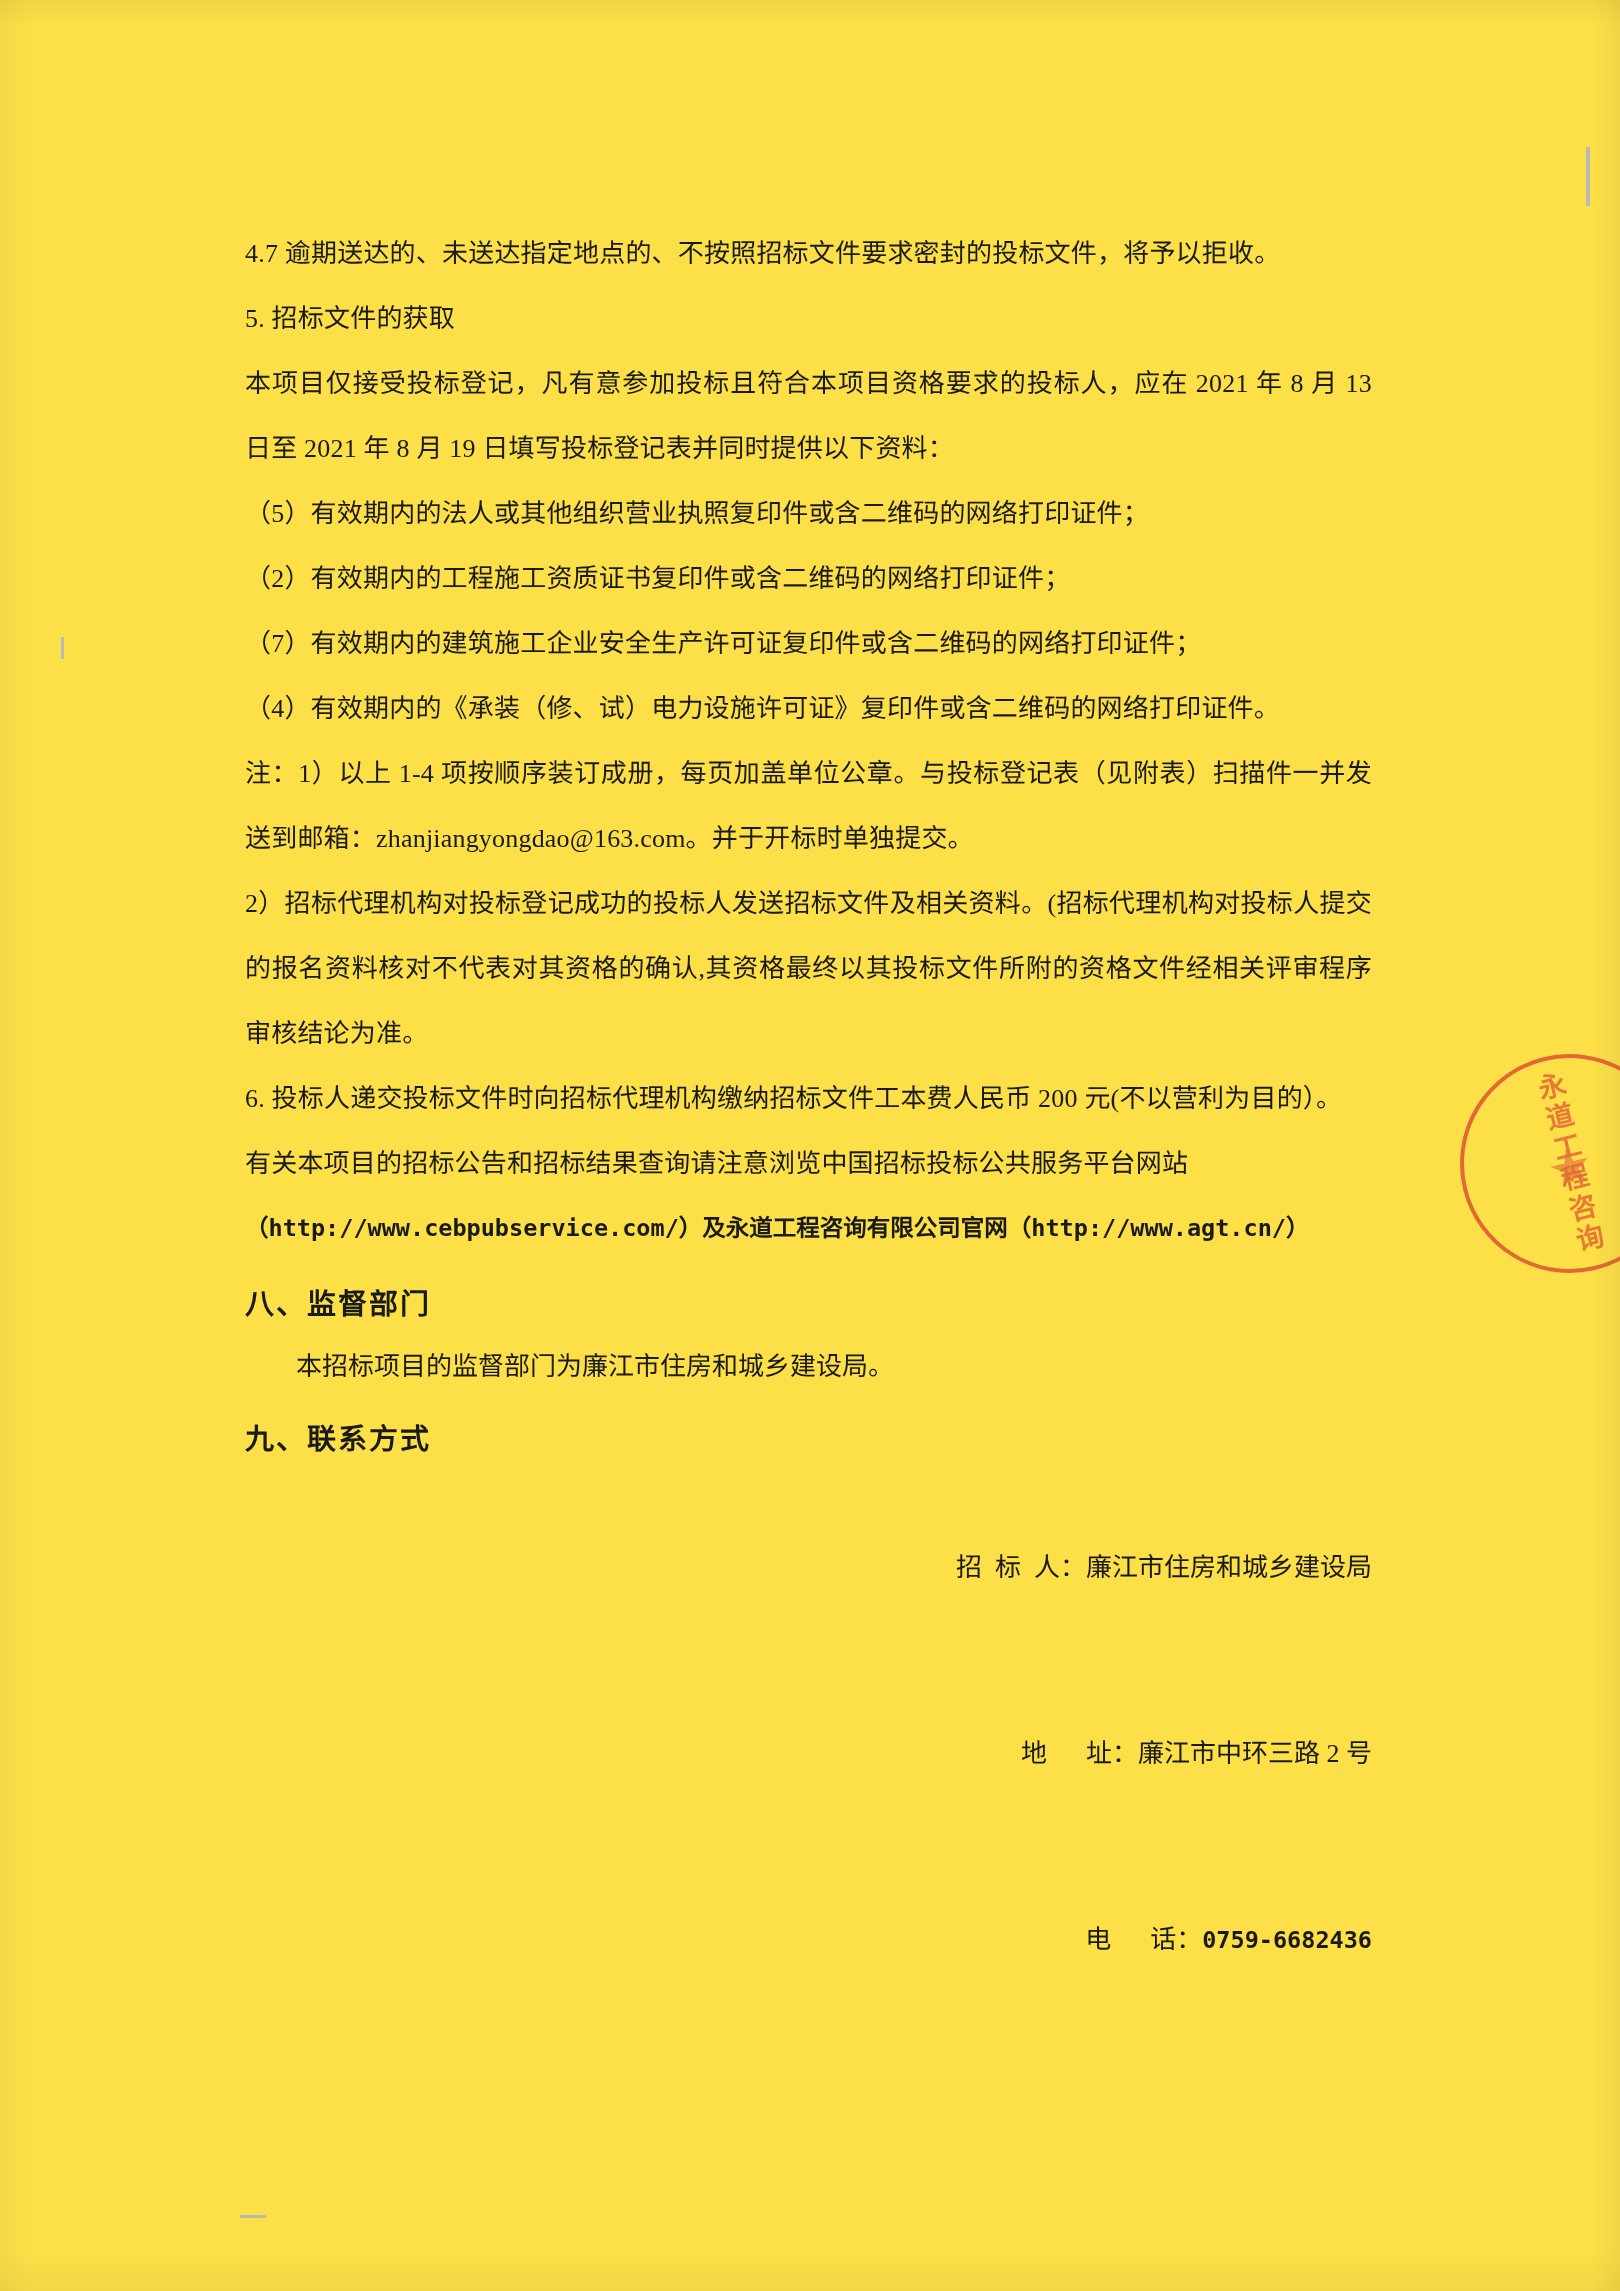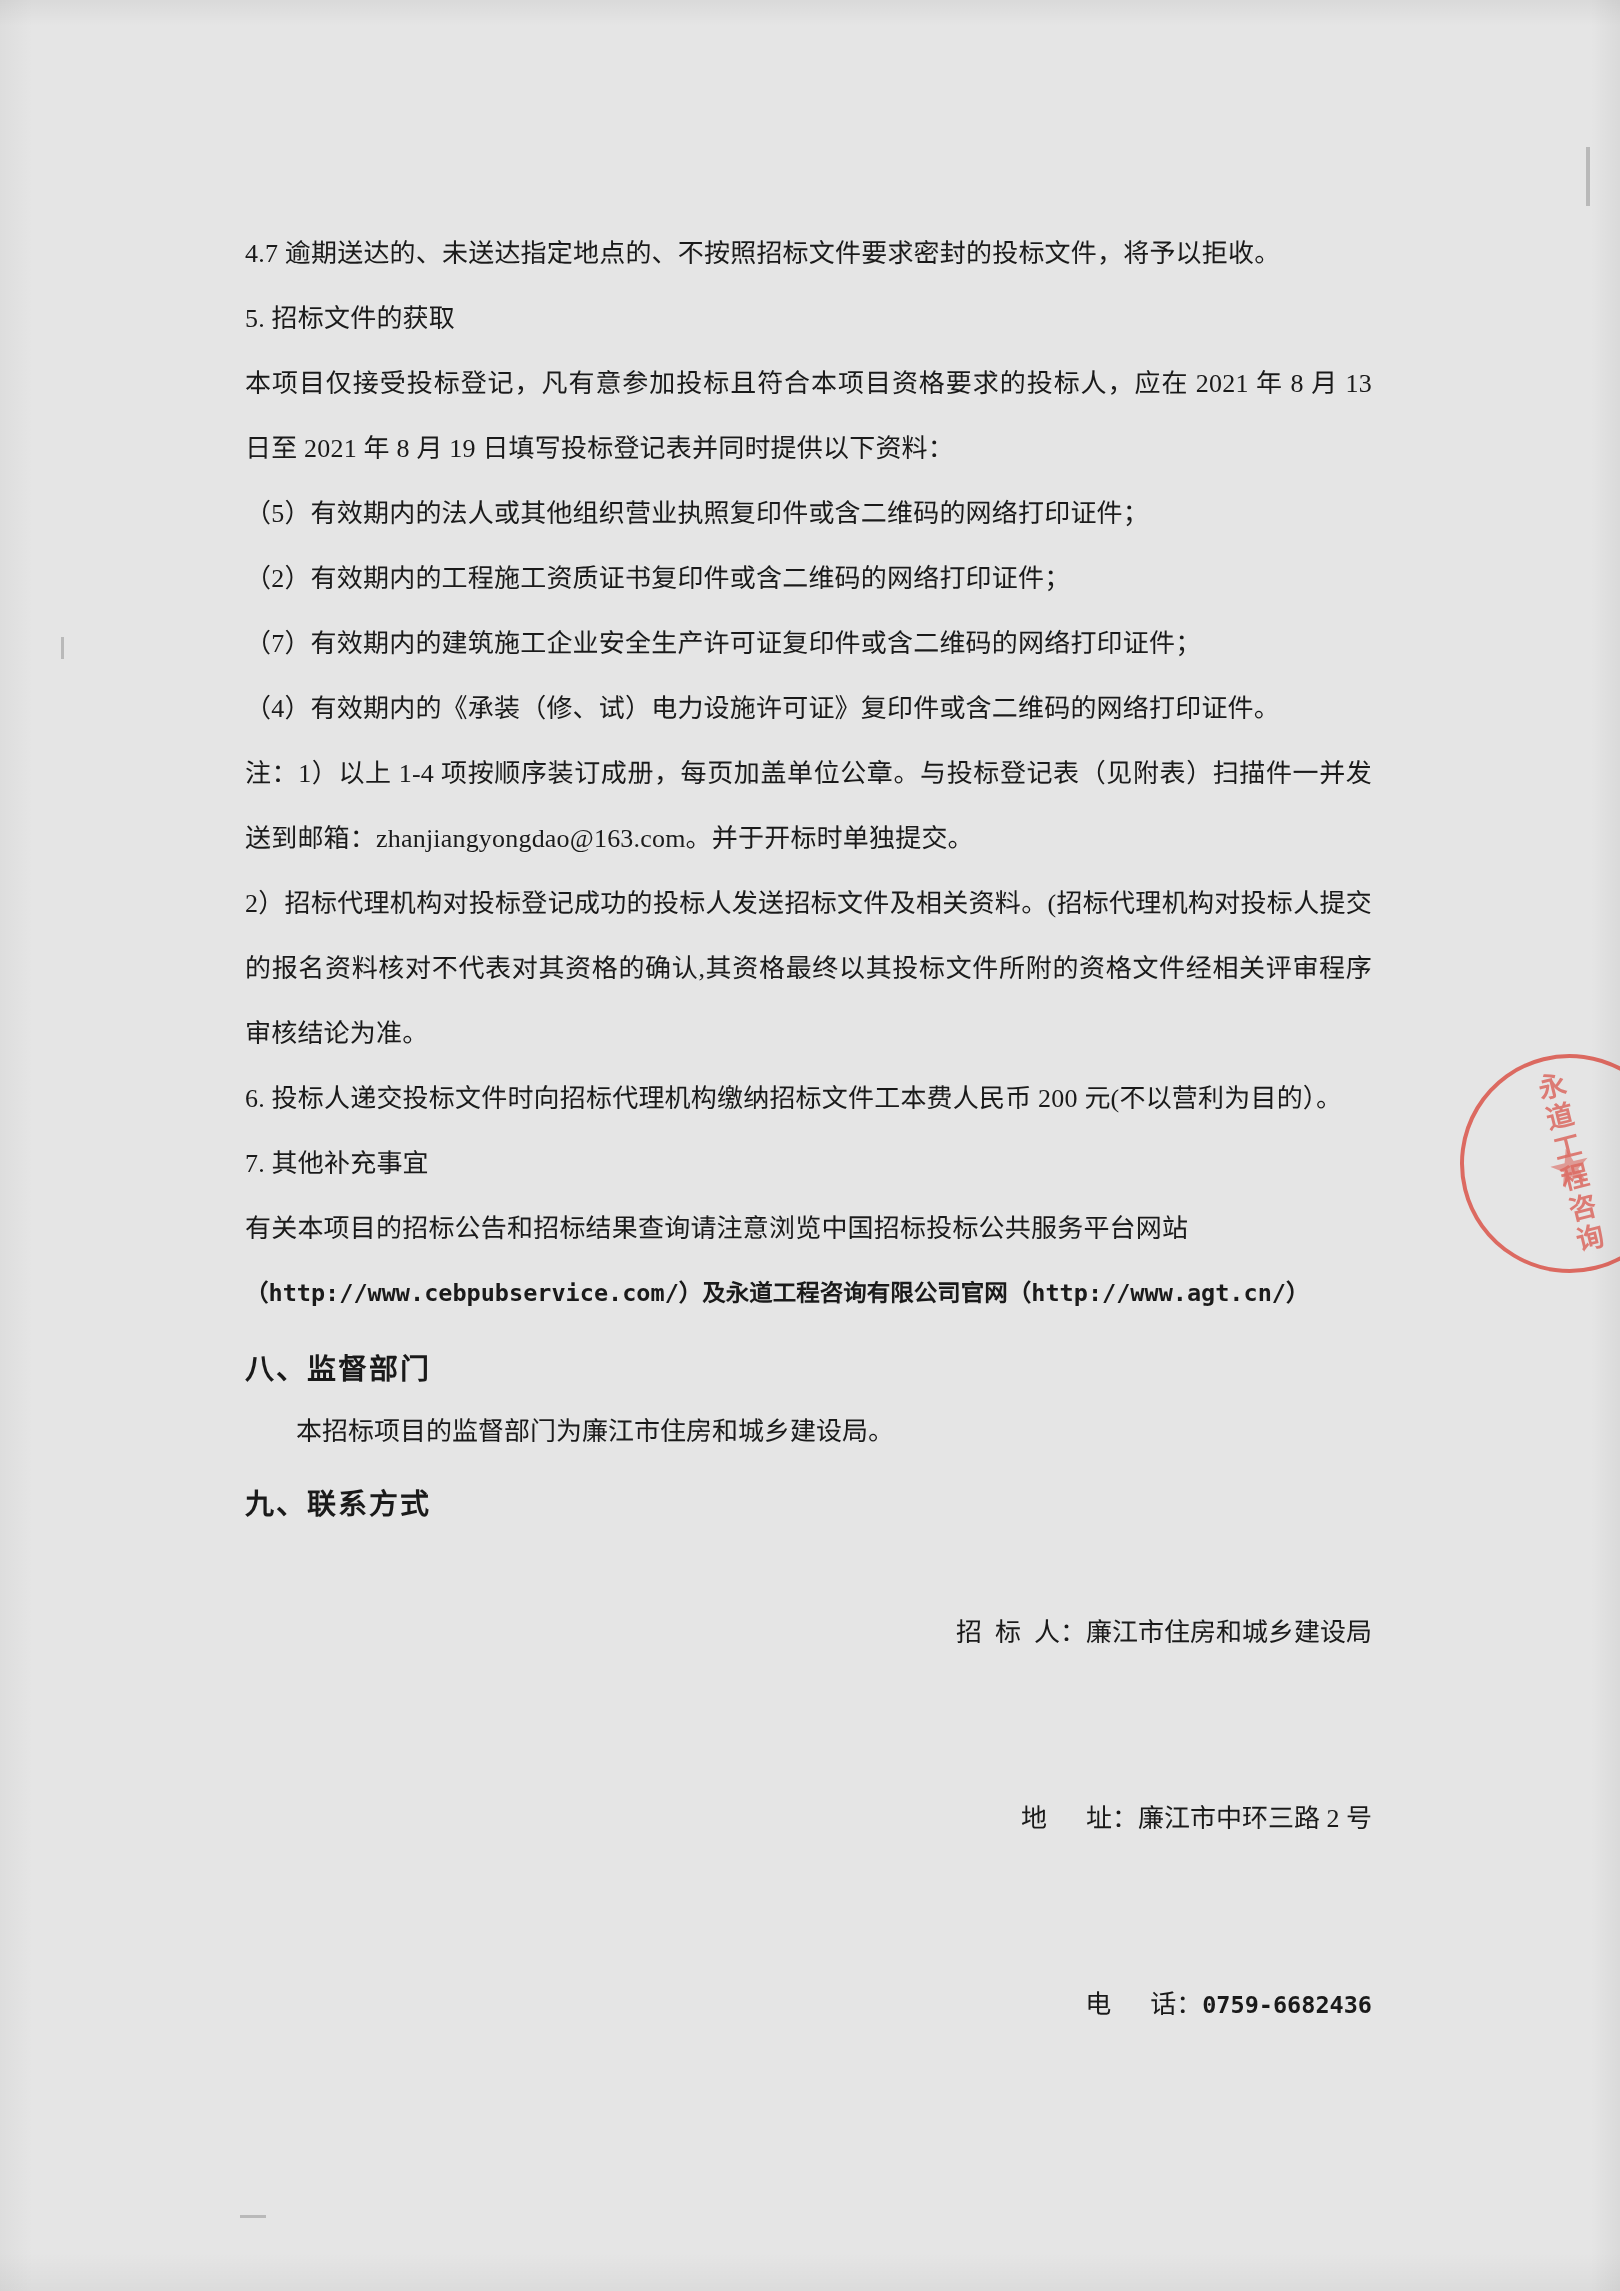--- a/index.html
+++ b/index.html
@@ -9,21 +9,21 @@
   }
   body {
     font-family: "Liberation Serif", "DejaVu Serif", serif;
     color: #1a1a1a;
   }
   .page {
     position: relative;
     width: 1620px;
     height: 2292px;
     margin: 0 auto;
-    background: #e5e5e5;
+    background: #fde047;
     overflow: hidden;
   }
   
   .scan-edge-left {
     position: absolute;
     left: 0; top: 0;
     width: 33px; height: 100%;
     background: linear-gradient(to right, rgba(0,0,0,0.035), rgba(0,0,0,0));
     pointer-events: none;
   }
@@ -169,21 +169,20 @@
     <p class="para">（7）有效期内的建筑施工企业安全生产许可证复印件或含二维码的网络打印证件；</p>
 
     <p class="para">（4）有效期内的《承装（修、试）电力设施许可证》复印件或含二维码的网络打印证件。</p>
 
     <p class="para">注：1）以上 1-4 项按顺序装订成册，每页加盖单位公章。与投标登记表（见附表）扫描件一并发送到邮箱：zhanjiangyongdao@163.com。并于开标时单独提交。</p>
 
     <p class="para">2）招标代理机构对投标登记成功的投标人发送招标文件及相关资料。(招标代理机构对投标人提交的报名资料核对不代表对其资格的确认,其资格最终以其投标文件所附的资格文件经相关评审程序审核结论为准。</p>
 
     <p class="para">6. 投标人递交投标文件时向招标代理机构缴纳招标文件工本费人民币 200 元(不以营利为目的）。</p>
 
-    <p class="para">7. 其他补充事宜</p>
 
     <p class="para">有关本项目的招标公告和招标结果查询请注意浏览中国招标投标公共服务平台网站</p>
 
     <p class="para mono">（http://www.cebpubservice.com/）及永道工程咨询有限公司官网（http://www.agt.cn/）</p>
 
     <h2 class="heading">八、监督部门</h2>
     <p class="subline">本招标项目的监督部门为廉江市住房和城乡建设局。</p>
 
     <h2 class="heading">九、联系方式</h2>
 

